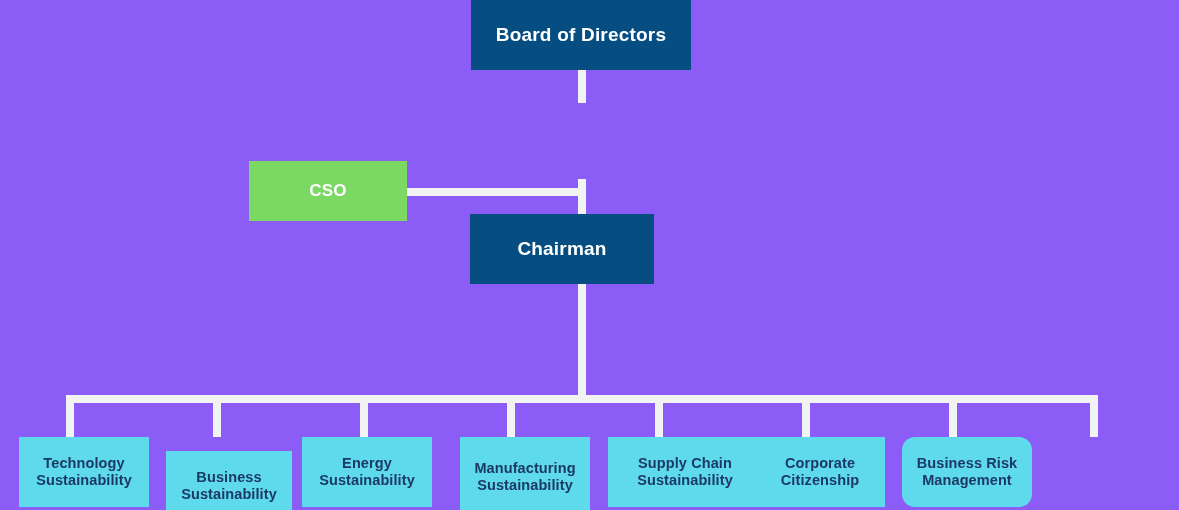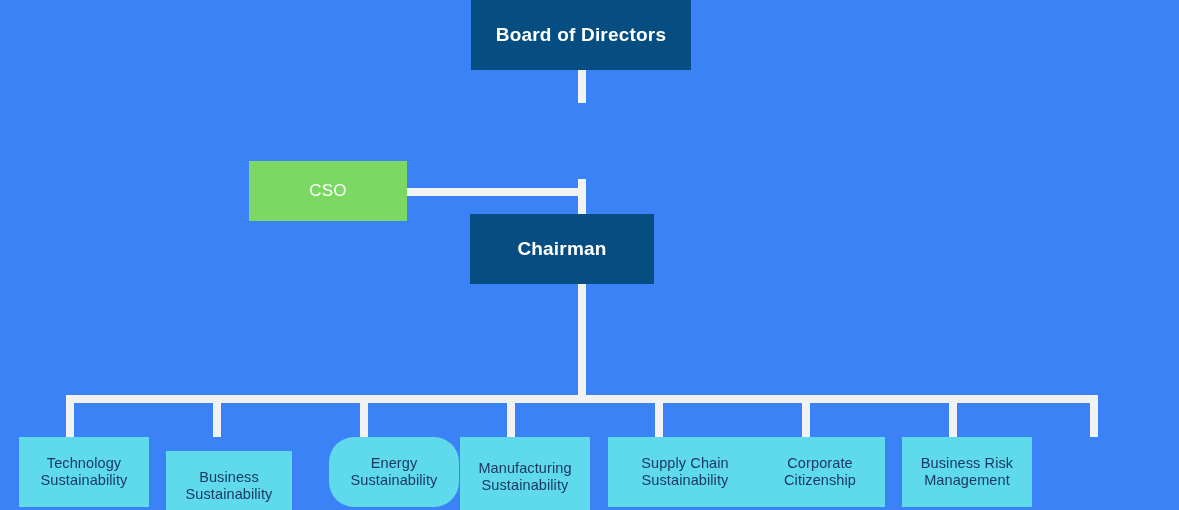--- a/index.html
+++ b/index.html
@@ -9,39 +9,40 @@
     background: #ffffff;
   }
   body {
     font-family: "Liberation Sans", sans-serif;
     -webkit-font-smoothing: antialiased;
   }
   #org-chart {
     position: relative;
     width: 1179px;
     height: 510px;
-    background: #3b82f6;
+    background: #8b5cf6;
     overflow: hidden;
   }
 
   
   .line {
     position: absolute;
     background: #f1f2f2;
   }
 
   
   .node {
     position: absolute;
     display: flex;
     align-items: center;
     justify-content: center;
     text-align: center;
     box-sizing: border-box;
     line-height: 1.18;
+    font-weight: bold;
   }
   .node .node-label {
     display: block;
     width: 100%;
     white-space: pre-line;
   }
 
   .node-navy {
     background: #064e82;
     color: #ffffff;
@@ -103,39 +104,39 @@
   <div class="node node-cyan" style="left:0px; top:437px; width:130px; height:70px;">
     <span class="node-label">Technology
 Sustainability</span>
   </div>
 
   <div class="node node-cyan" style="left:147px; top:451px; width:126px; height:70px;">
     <span class="node-label">Business
 Sustainability</span>
   </div>
 
-  <div class="node node-cyan" style="left:310px; top:437px; width:130px; height:70px;border-radius:25px;">
+  <div class="node node-cyan" style="left:283px; top:437px; width:130px; height:70px;">
     <span class="node-label">Energy
 Sustainability</span>
   </div>
 
   <div class="node node-cyan" style="left:441px; top:437px; width:130px; height:80px;">
     <span class="node-label">Manufacturing
 Sustainability</span>
   </div>
 
   <div class="node node-cyan" style="left:589px; top:437px; width:154px; height:70px;">
     <span class="node-label">Supply Chain
 Sustainability</span>
   </div>
 
   <div class="node node-cyan" style="left:736px; top:437px; width:130px; height:70px;">
     <span class="node-label">Corporate
 Citizenship</span>
   </div>
 
-  <div class="node node-cyan" style="left:883px; top:437px; width:130px; height:70px;">
+  <div class="node node-cyan" style="left:883px; top:437px; width:130px; height:70px;border-radius:13px;">
     <span class="node-label">Business Risk
 Management</span>
   </div>
 
 
 </div>
 
 </body></html>

